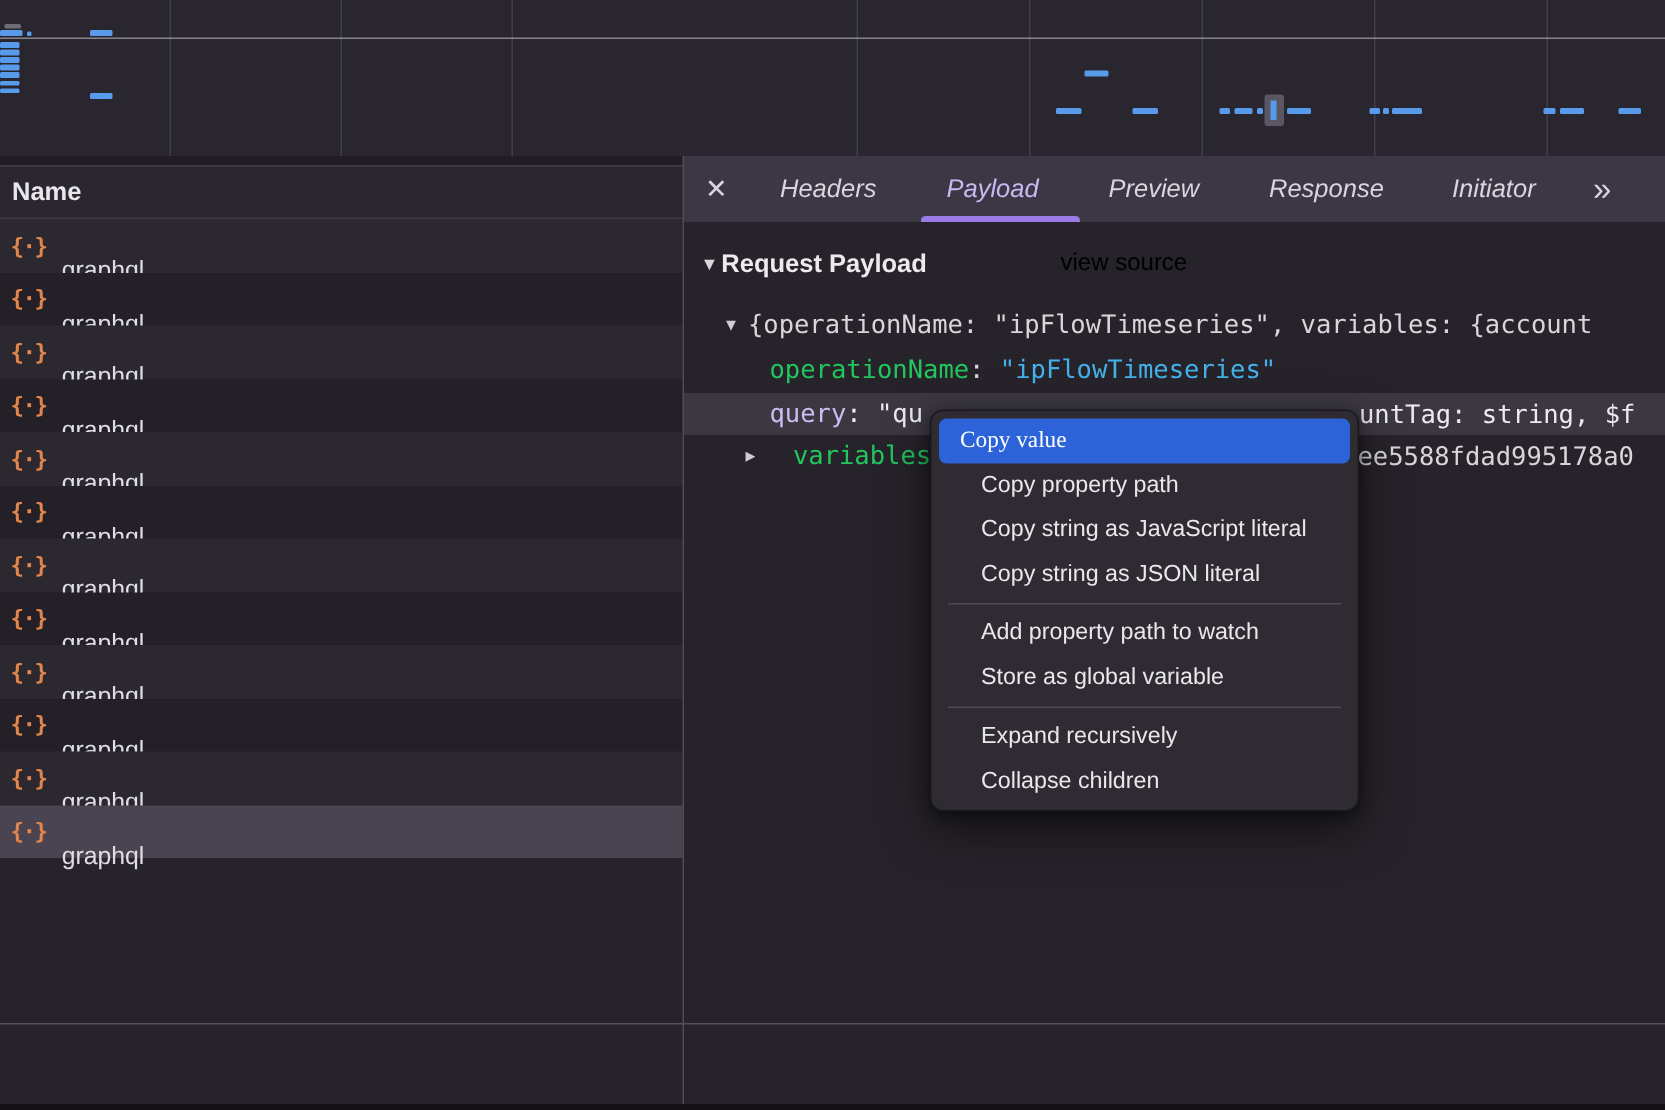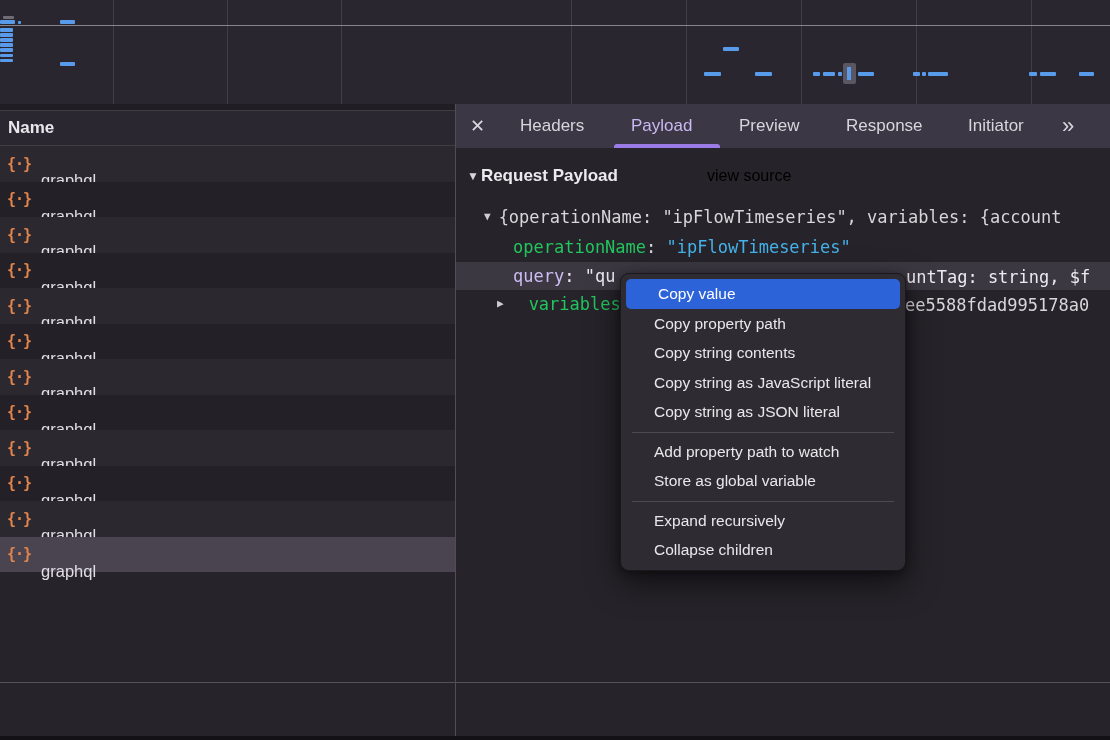--- a/index.html
+++ b/index.html
@@ -30,21 +30,21 @@
   .req-row.selected{background:#4a4450;}
   .json-badge{color:#e2854c;font-weight:bold;font-size:15px;margin:0 10px 0 7px;letter-spacing:-1px;font-family:"DejaVu Sans Mono",monospace;}
   .req-label{color:#e0dee4;font-size:16.5px;margin-top:34px;}
 
   #h-divider{position:absolute;left:0;top:682px;width:1110px;height:1px;background:#55525b;}
   #bottom-strip{position:absolute;left:0;top:736px;width:1110px;height:4px;background:#131116;}
   #v-divider{position:absolute;left:455px;top:104px;width:1px;height:632px;background:#504d57;}
 
   
   #tabbar{position:absolute;left:456px;top:104px;width:654px;height:44px;background:#3b3744;}
-  .tab-label{position:absolute;top:0;height:44px;display:flex;align-items:center;color:#d8d5dd;font-size:17px;}
+  .tab-label{position:absolute;top:0;height:44px;display:flex;align-items:center;color:#d8d5dd;font-size:17px;font-style:italic;}
   .tab-label.active{color:#c7b9f1;}
   #close-x{position:absolute;left:14px;top:0;height:44px;display:flex;align-items:center;color:#d8d5dd;font-size:18px;}
   #more-tabs{position:absolute;left:606px;top:0;height:44px;display:flex;align-items:center;color:#d8d5dd;font-size:22px;letter-spacing:-2px;}
   #active-underline{position:absolute;left:158px;top:40px;width:106px;height:4px;background:#9b7ce6;border-radius:3px 3px 0 0;}
 
   
   #content{position:absolute;left:456px;top:148px;width:654px;height:534px;overflow:hidden;}
   .mono{font-family:"DejaVu Sans Mono",monospace;font-size:17px;}
   #payload-header{position:absolute;left:0;top:16px;height:24px;display:flex;align-items:center;}
   #payload-header .tri{color:#d8d6db;font-size:12px;margin-left:11px;}
@@ -59,21 +59,21 @@
   #query-row-bg{position:absolute;left:0;top:114px;width:654px;height:28px;background:#3c3842;}
   .right-frag{position:absolute;white-space:pre;text-align:right;}
 
   
   #context-menu{
     position:absolute;left:620px;top:273px;width:284px;background:#2e2b32;
     border:1px solid #1a181d;border-radius:9px;padding:5px 0;
     box-shadow:0 12px 32px rgba(0,0,0,.55), 0 2px 8px rgba(0,0,0,.4);
   }
   .menu-item{height:29.5px;line-height:29.5px;color:#e9e7ec;font-size:15.5px;padding-left:33px;white-space:nowrap;overflow:hidden;}
-  .menu-item.highlighted{background:#2c63d9;color:#ffffff;margin:0 5px;border-radius:5px;padding-left:32px;}
+  .menu-item.highlighted{background:#2c63d9;color:#ffffff;margin:0 5px;border-radius:5px;padding-left:14px;font-family:Liberation Serif, serif;}
   .menu-sep{height:1px;background:#4d4a52;margin:5px 11px 4px 11px;}
 </style>
 </head>
 <body>
 
 <div id="app">
 
   <div id="overview">
     <div class="gridline" style="left:113px"></div>
     <div class="gridline" style="left:227px"></div>
@@ -208,21 +208,20 @@
     <div class="tree-line mono" style="top:142px">
       <span class="tri" style="margin-left:41px">▶</span>
       <span class="t-key" style="margin-left:25px">variables</span>
     </div>
     <span class="right-frag mono t-default" style="left:449px;top:147px">ee5588fdad995178a0</span>
   </div>
 
   <div id="context-menu">
     <div class="menu-item highlighted">Copy value</div>
     <div class="menu-item">Copy property path</div>
-    <div class="menu-item">Copy string contents</div>
     <div class="menu-item">Copy string as JavaScript literal</div>
     <div class="menu-item">Copy string as JSON literal</div>
     <div class="menu-sep"></div>
     <div class="menu-item">Add property path to watch</div>
     <div class="menu-item">Store as global variable</div>
     <div class="menu-sep"></div>
     <div class="menu-item">Expand recursively</div>
     <div class="menu-item">Collapse children</div>
   </div>
 

